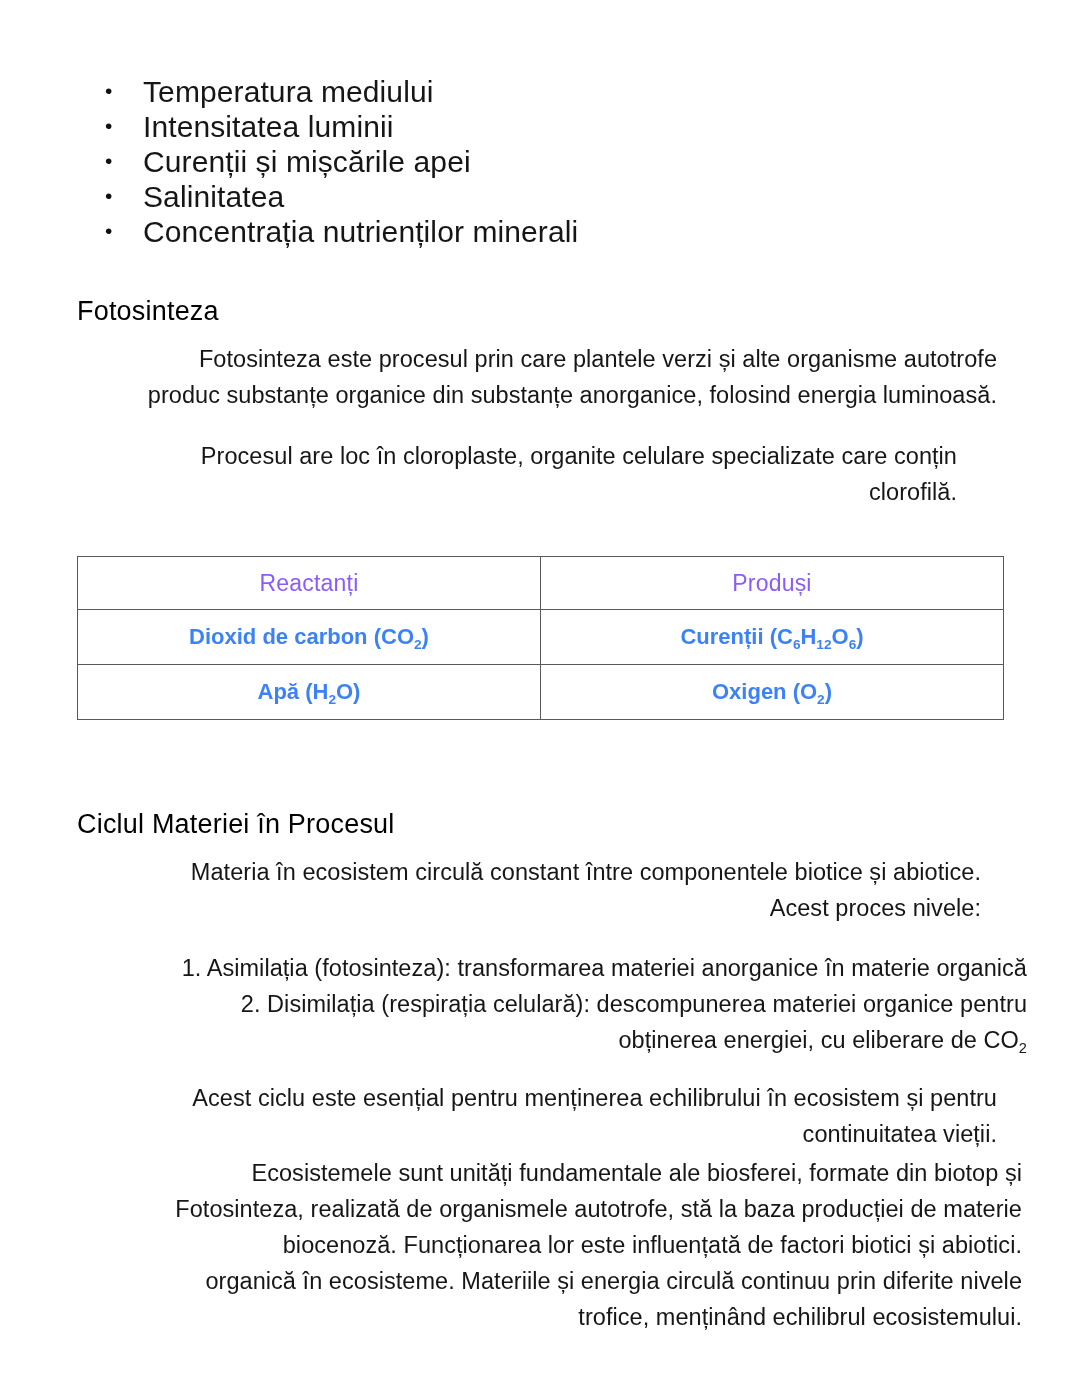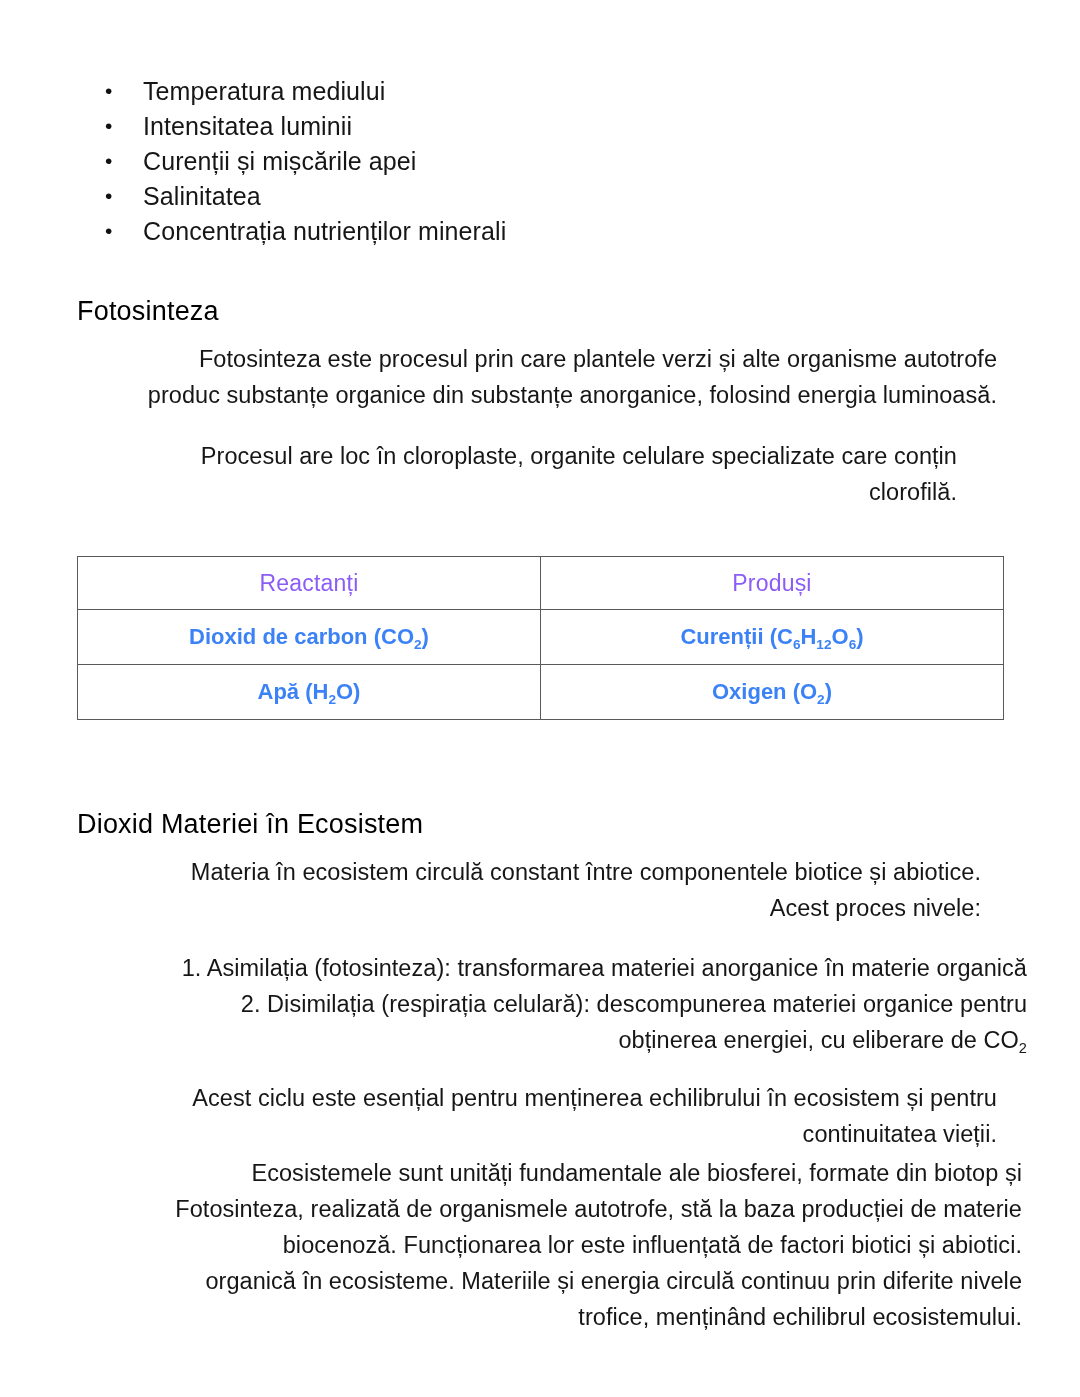--- a/index.html
+++ b/index.html
@@ -31,21 +31,21 @@
     left: 77px;
     top: 74px;
     width: 900px;
     list-style: none;
     margin: 0;
     padding: 0;
   }
   .bullet-list li {
     position: relative;
     padding-left: 66px;
-    font-size: 25px;
+    font-size: 30px;
     line-height: 35px;
     color: #161616;
     letter-spacing: 0.1px;
   }
   .bullet-list li::before {
     content: "\2022";
     position: absolute;
     left: 28px;
     top: -1px;
     font-size: 21px;
@@ -163,21 +163,21 @@
         <td><span>Dioxid de carbon (CO</span><sub>2</sub><span>)</span></td>
         <td><span>Curenții (C</span><sub>6</sub><span>H</span><sub>12</sub><span>O</span><sub>6</sub><span>)</span></td>
       </tr>
       <tr>
         <td><span>Apă (H</span><sub>2</sub><span>O)</span></td>
         <td><span>Oxigen (O</span><sub>2</sub><span>)</span></td>
       </tr>
     </tbody>
   </table>
 
-  <h2 class="section-heading" id="heading-ciclul">Dioxid Materiei în Ecosistem</h2>
+  <h2 class="section-heading" id="heading-ciclul">Ciclul Materiei în Procesul</h2>
 
   <p class="para" id="para-materie">
     <span class="line">Materia în ecosistem circulă constant între componentele biotice și abiotice.</span>
     <span class="line">Acest proces nivele:</span>
   </p>
 
   <p class="para" id="para-steps">
     <span class="line">1. Asimilația (fotosinteza): transformarea materiei anorganice în materie organică</span>
     <span class="line">2. Disimilația (respirația celulară): descompunerea materiei organice pentru</span>
     <span class="line"><span>obținerea energiei, cu eliberare de CO</span><sub>2</sub></span>

